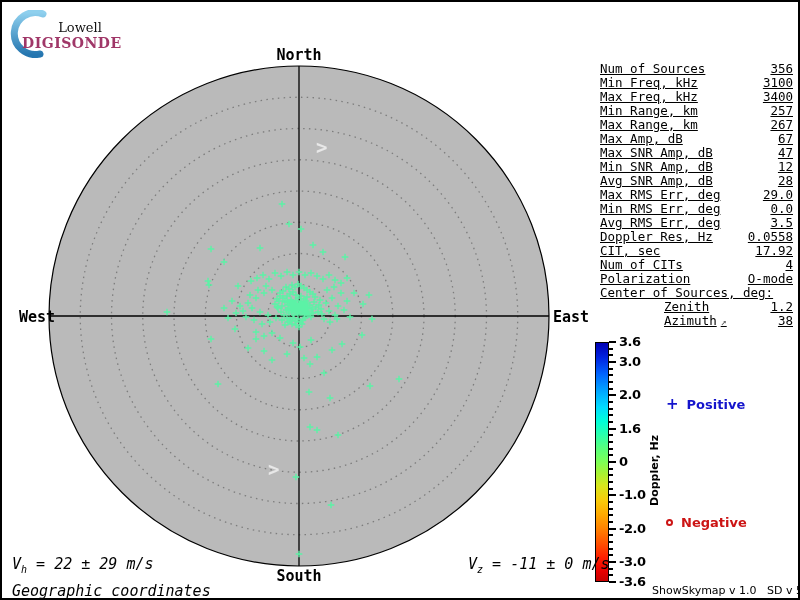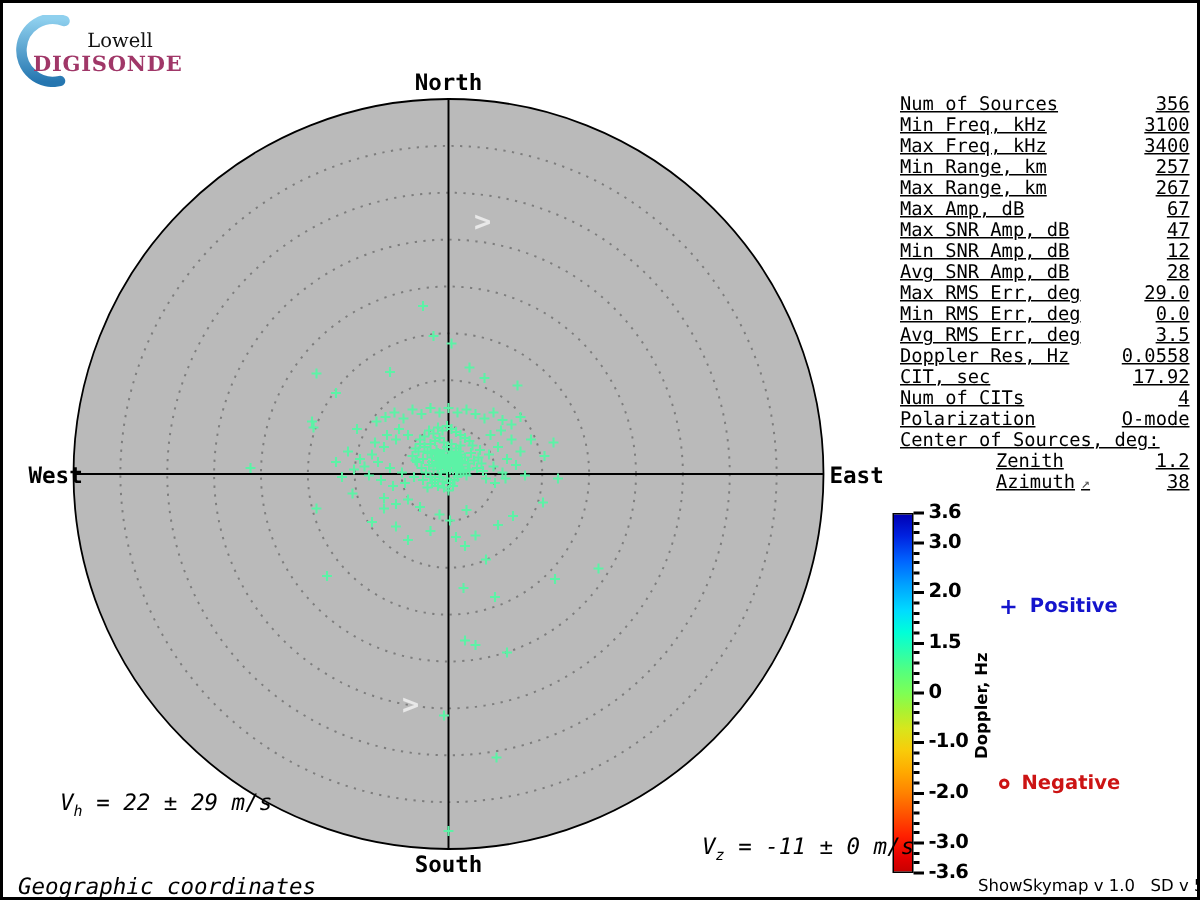--- a/index.html
+++ b/index.html
@@ -186,36 +186,36 @@
       <div class="cb-tick" style="left: 607px; width: 4px; top: 539px;"></div>
       <div class="cb-tick" style="left: 607px; width: 4px; top: 545.667px;"></div>
       <div class="cb-tick" style="left: 607px; width: 4px; top: 552.333px;"></div>
       <div class="cb-tick" style="left: 607px; width: 7px; top: 559px;"></div>
       <div class="cb-tick" style="left: 607px; width: 4px; top: 565.667px;"></div>
       <div class="cb-tick" style="left: 607px; width: 4px; top: 572.333px;"></div>
       <div class="cb-tick" style="left: 607px; width: 7px; top: 579px;"></div>
       <div class="cb-label" style="left: 617px; top: 332px;">3.6</div>
       <div class="cb-label" style="left: 617px; top: 352px; text-align: center;">3.0</div>
       <div class="cb-label" style="left: 617px; top: 385.333px;">2.0</div>
-      <div class="cb-label" style="left: 617px; top: 418.667px;">1.5</div>
+      <div class="cb-label" style="left: 617px; top: 418.667px;">1.6</div>
       <div class="cb-label" style="left: 617px; top: 452px;">0</div>
       <div class="cb-label" style="left: 617px; top: 485.333px;">-1.0</div>
       <div class="cb-label" style="left: 617px; top: 518.667px;">-2.0</div>
       <div class="cb-label" style="left: 617px; top: 552px;">-3.0</div>
       <div class="cb-label" style="left: 617px; top: 572px;">-3.6</div>
     </div>
   <div class="doppler-label">Doppler, Hz</div>
 
   <div class="legend-line" id="legend-pos" style="left: 664px; top: 395px; color: rgb(20, 20, 204);">
     <span class="legend-plus">+</span>
     <span>Positive</span>
   </div>
   <div class="legend-line" id="legend-neg" style="left: 664px; top: 513px; color: rgb(204, 20, 20);">
     <span class="legend-circle" id="neg-circle" style="border: 2px solid rgb(204, 20, 20);"></span>
     <span>Negative</span>
   </div>
 
-  <div class="foot-italic" style="left:10px;top:524px;margin-left:28px;"><span>V</span><sub>h</sub><span> = 22 ± 29 m/s</span></div>
+  <div class="foot-italic" style="left:10px;top:553px;"><span>V</span><sub>h</sub><span> = 22 ± 29 m/s</span></div>
   <div class="foot-italic" style="left:10px;top:580px;text-align:center;">Geographic coordinates</div>
   <div class="foot-italic" style="left:466px;top:553px;"><span>V</span><sub>z</sub><span> = -11 ± 0 m/s</span></div>
   <div class="version">ShowSkymap v 1.0   SD v 5.1</div>
 
 </div>
 
 </body></html>

